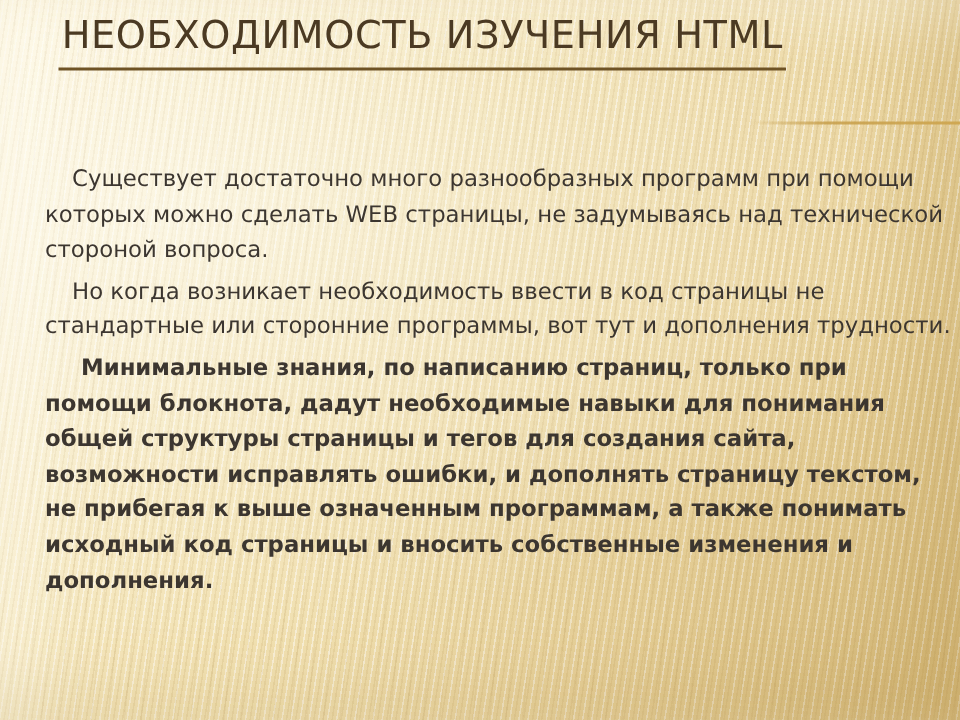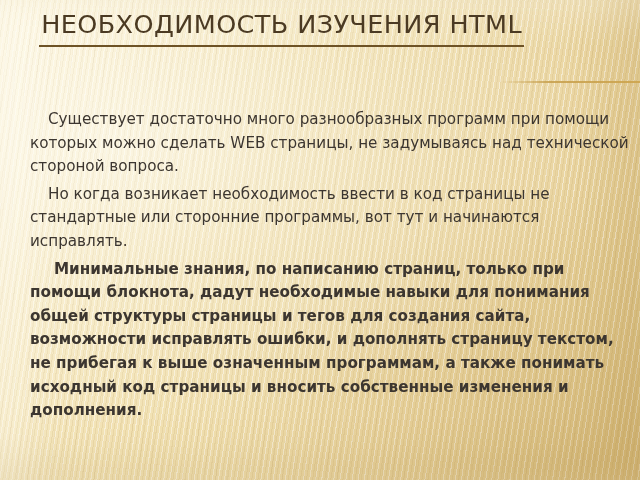--- a/index.html
+++ b/index.html
@@ -169,18 +169,18 @@
   <div class="content">
 
     <div class="title-block">
       <span class="title-line"><span class="tl-inner">НЕОБХОДИМОСТЬ ИЗУЧЕНИЯ HTML</span></span>
     </div>
 
     <div class="title-rule"></div>
 
     <div class="body-block">
       <p class="para p1">Существует достаточно много разнообразных программ при помощи которых можно сделать WEB страницы, не задумываясь над технической стороной вопроса.</p>
-      <p class="para p2">Но когда возникает необходимость ввести в код страницы не стандартные или сторонние программы, вот тут и начинаются исправлять.</p>
+      <p class="para p2">Но когда возникает необходимость ввести в код страницы не стандартные или сторонние программы, вот тут и дополнения трудности.</p>
       <p class="para p3">Минимальные знания, по написанию страниц, только при помощи блокнота, дадут необходимые навыки для понимания общей структуры страницы и тегов для создания сайта, возможности исправлять ошибки, и дополнять страницу текстом, не прибегая к выше означенным программам, а также понимать исходный код страницы и вносить собственные изменения и дополнения.</p>
     </div>
 
   </div>
 </div>
 
 </body></html>

